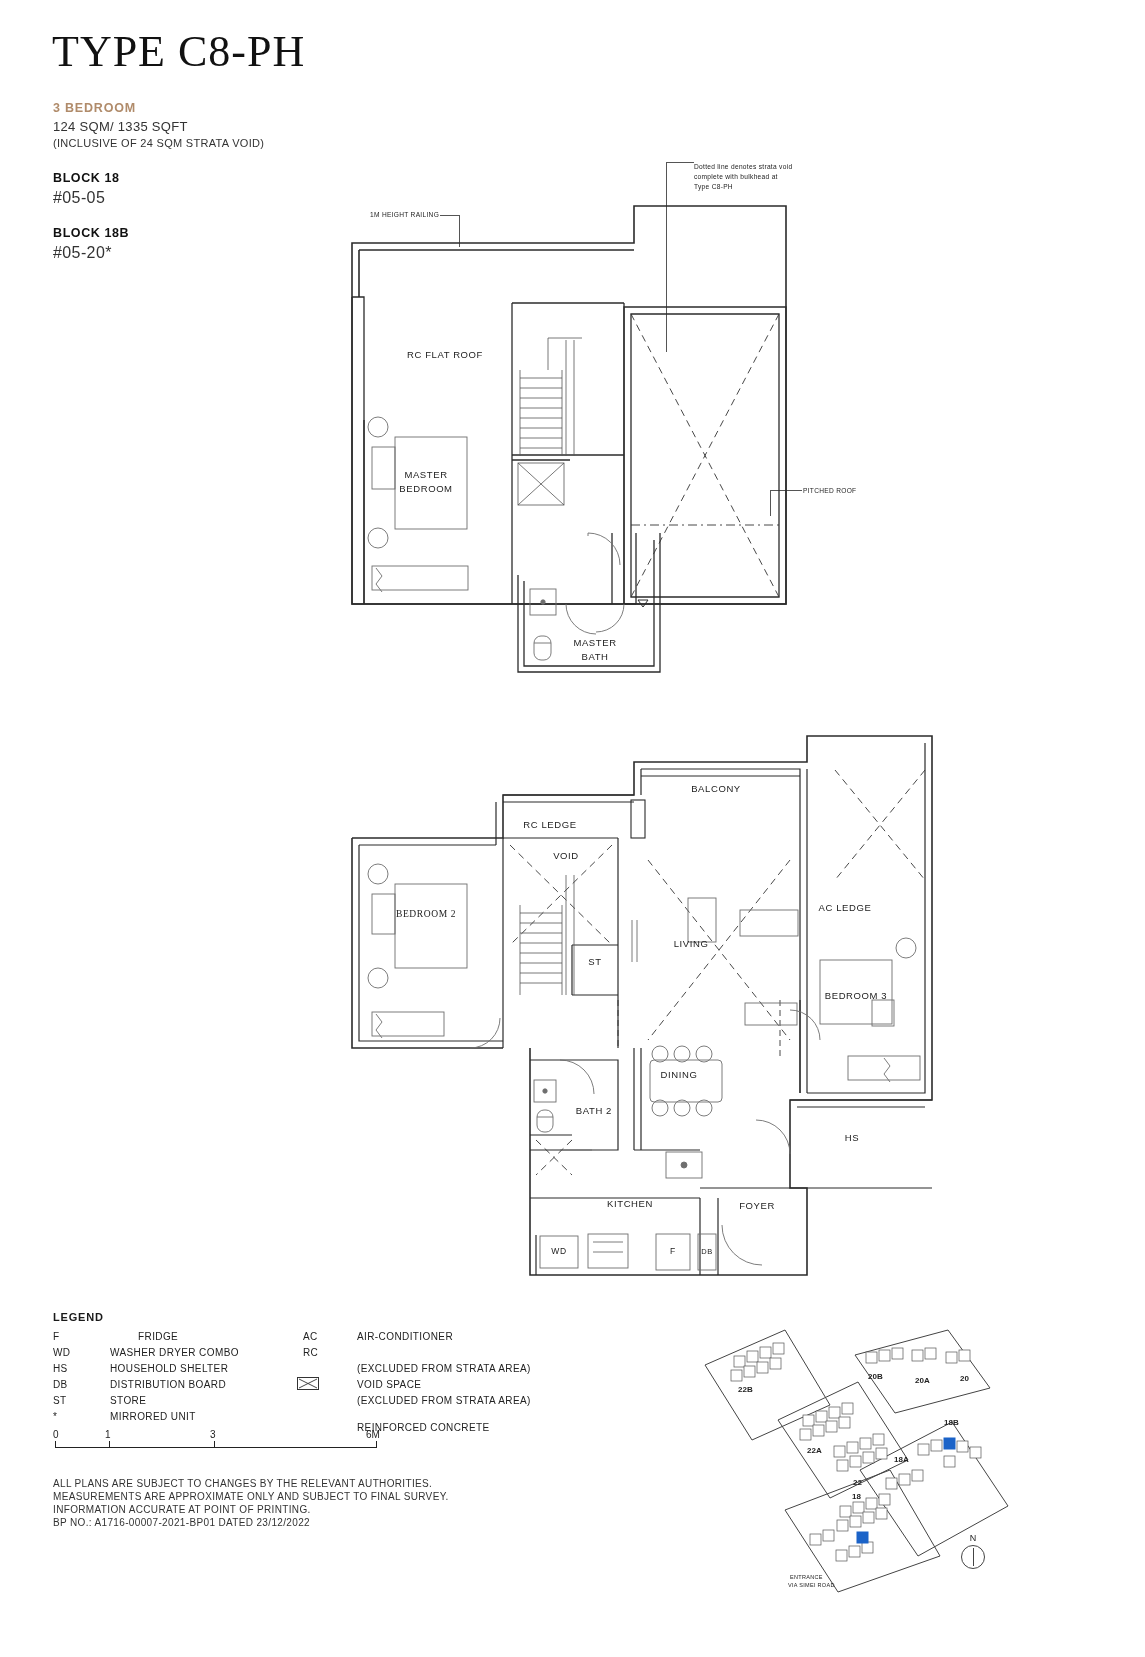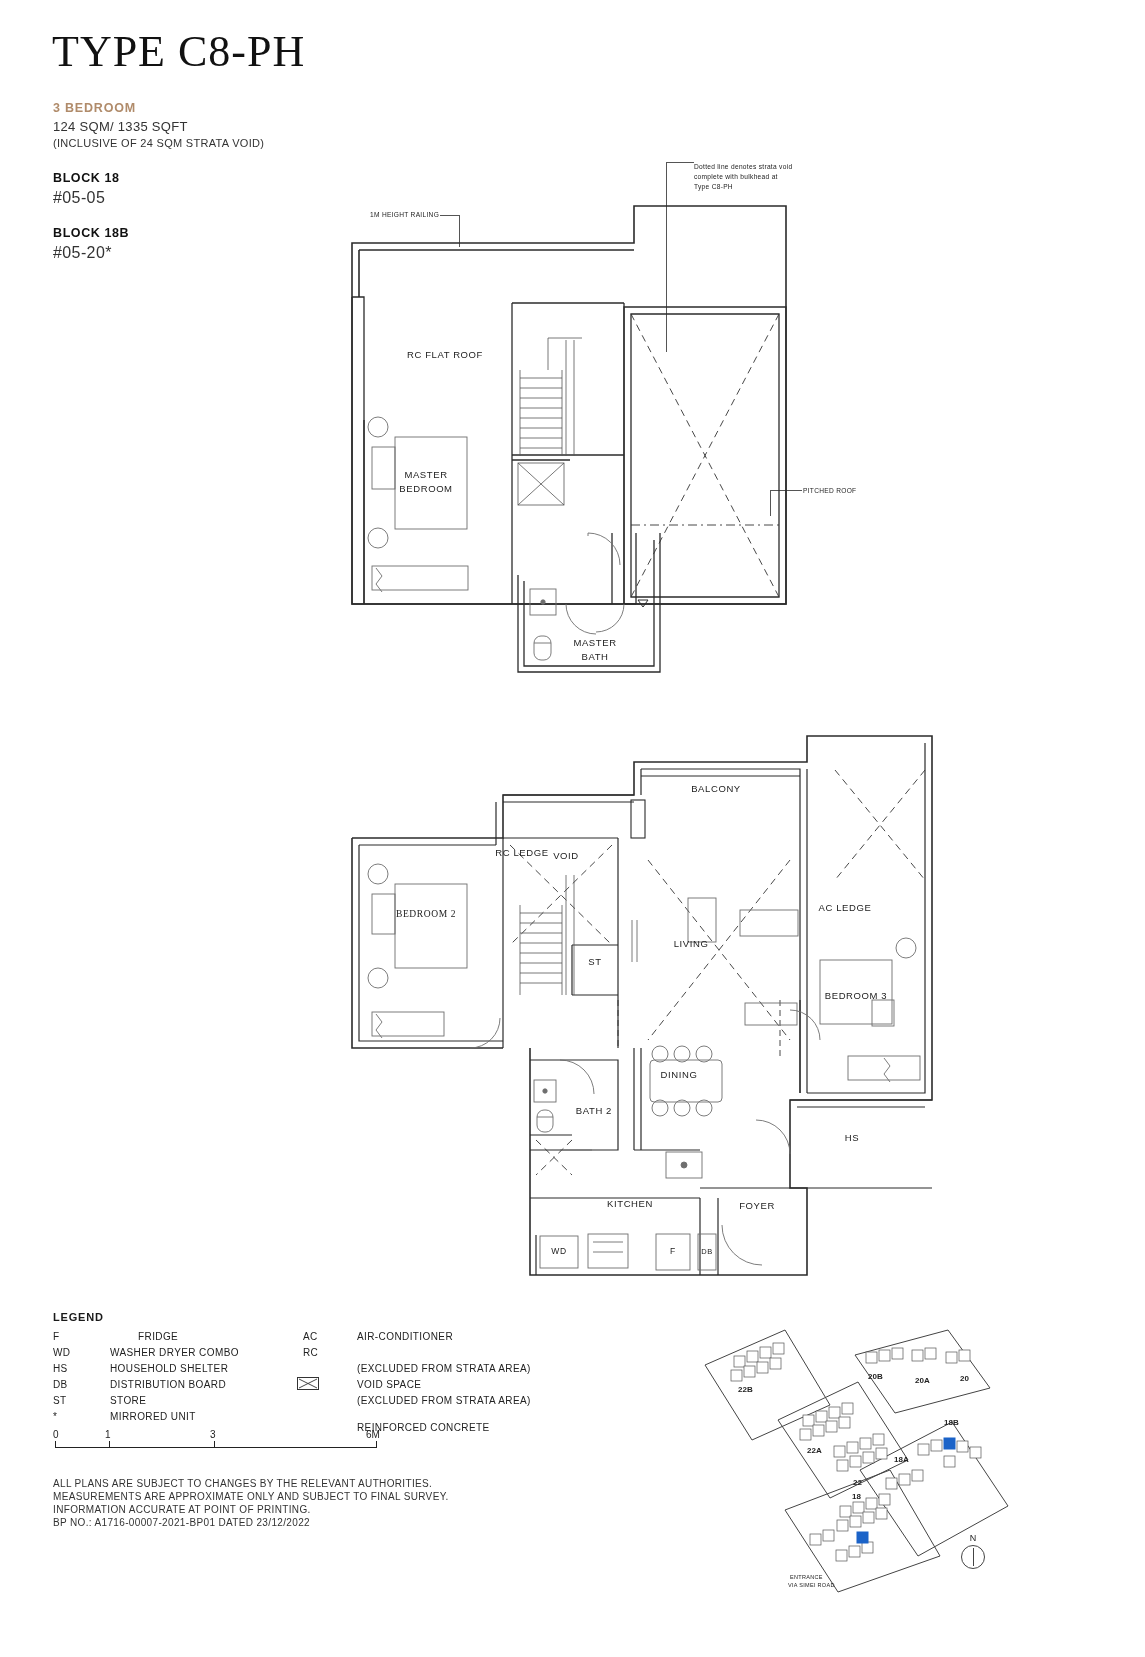--- a/index.html
+++ b/index.html
@@ -332,21 +332,21 @@
     <g stroke="#2b2b2b" fill="none" stroke-width="1.1">
       <path d="M503,802 L634,802"></path>
       <path d="M503,795 L634,795"></path>
     </g>
 
     <g stroke="#2b2b2b" fill="none" stroke-width="1.1">
       <rect x="631" y="800" width="14" height="38"></rect>
     </g>
   </svg>
 
-  <div class="rmlabel" style="left:468px;top:819px;width:108px;margin-top:28px;">RC LEDGE</div>
+  <div class="rmlabel" style="left:496px;top:819px;width:108px;">RC LEDGE</div>
   <div class="rmlabel" style="left:666px;top:783px;width:100px;">BALCONY</div>
   <div class="rmlabel" style="left:528px;top:850px;width:76px;">VOID</div>
   <div class="rmlabel" style="left:790px;top:902px;width:110px;">AC LEDGE</div>
   <div class="rmlabel" style="left:366px;top:909px;width:120px;font-family:Liberation Serif, serif;">BEDROOM 2</div>
   <div class="rmlabel" style="left:796px;top:990px;width:120px;">BEDROOM 3</div>
   <div class="rmlabel" style="left:652px;top:938px;width:78px;">LIVING</div>
   <div class="rmlabel" style="left:578px;top:956px;width:34px;">ST</div>
   <div class="rmlabel" style="left:640px;top:1069px;width:78px;">DINING</div>
   <div class="rmlabel" style="left:532px;top:1105px;width:80px;text-align:right;">BATH 2</div>
   <div class="rmlabel" style="left:812px;top:1132px;width:80px;">HS</div>

